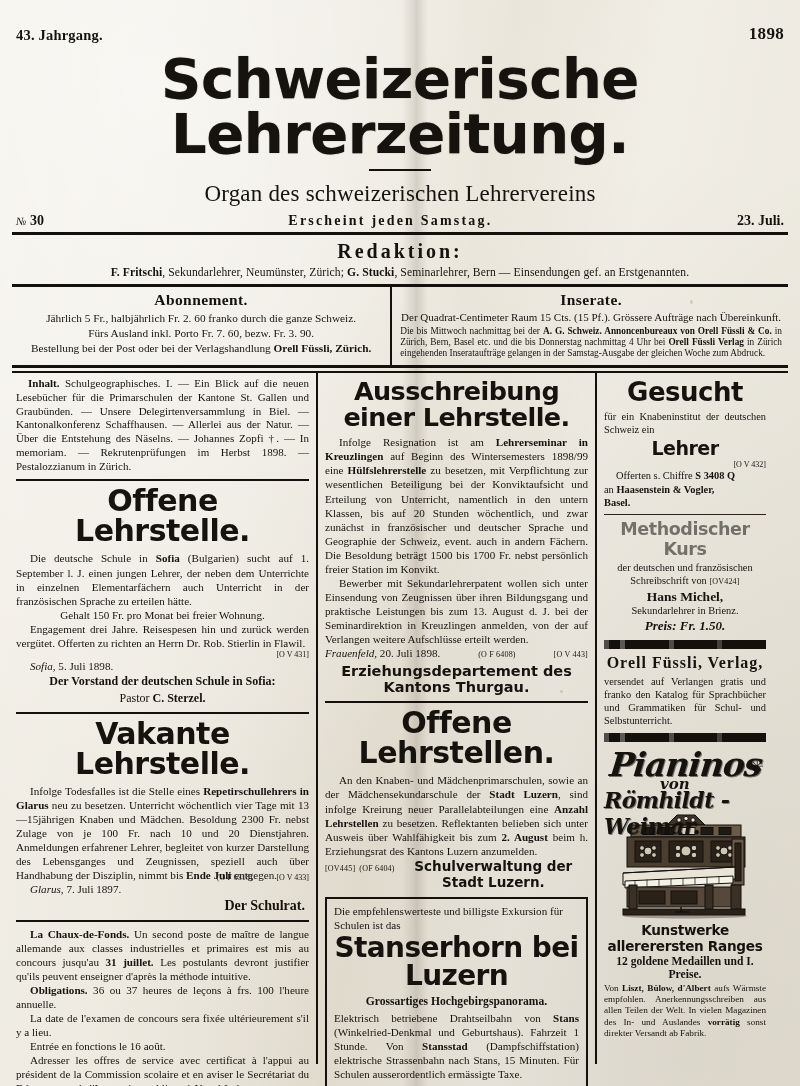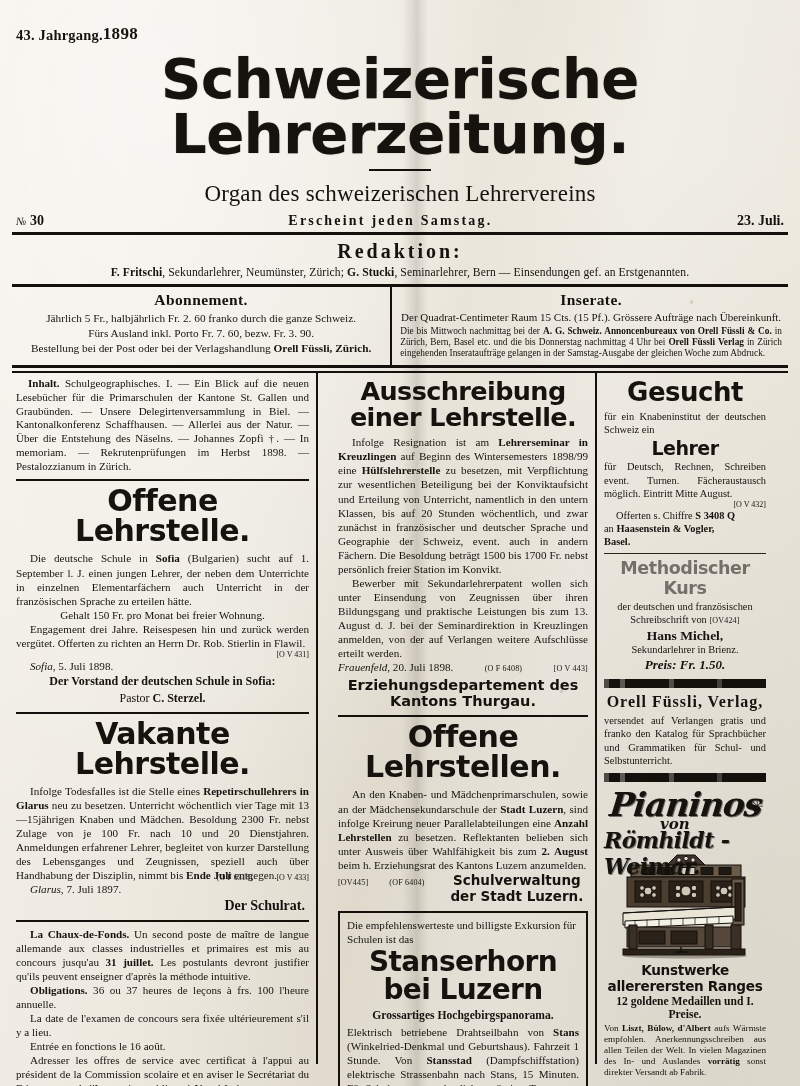--- a/index.html
+++ b/index.html
@@ -22,21 +22,21 @@
   .fold{
     position:absolute;top:0;bottom:0;left:402px;width:26px;
     background:linear-gradient(90deg, rgba(120,110,95,0) 0%, rgba(120,110,95,.16) 45%, rgba(120,110,95,.22) 55%, rgba(120,110,95,0) 100%);
     pointer-events:none;
   }
   .speck{position:absolute;background:rgba(80,70,55,.18);border-radius:50%;pointer-events:none;}
 
   .page{position:absolute;inset:0;padding:0 12px;box-sizing:border-box;}
 
   
-  .mast-top{display:flex;align-items:flex-end;
+  .mast-top{display:flex;justify-content:space-between;align-items:flex-end;
             padding:24px 4px 0 4px;font-weight:bold;}
   .jahrgang{font-size:14.5px;letter-spacing:.2px;}
   .year{font-size:17px;letter-spacing:.3px;}
 
   .title{
     text-align:center;
     font-family:"DejaVu Sans",sans-serif;
     font-weight:bold;
     font-size:55px;
     letter-spacing:-0.5px;
@@ -69,21 +69,21 @@
   .band h3{margin:1px 0 2px 0;text-align:center;font-size:15.5px;font-weight:bold;letter-spacing:.4px;}
   .band p{margin:1px 0;text-align:center;font-size:11.3px;line-height:1.25;}
   .band .sm{font-size:9.3px;line-height:1.2;text-align:justify;}
   .band .sm b{font-weight:bold;}
   .band .lead{font-size:11px;text-align:center;}
 
   
   .cols{display:flex;border-top:2px solid #14110d;margin-top:3px;height:693px;box-sizing:border-box;}
   .col{box-sizing:border-box;}
   .col1{width:306px;padding:4px 7px 0 4px;border-right:2px solid #14110d;}
-  .col2{width:279px;padding:4px 7px 0 20px;border-right:2px solid #14110d;}
+  .col2{width:279px;padding:4px 7px 0 7px;border-right:2px solid #14110d;}
   .col3{width:172px;padding:4px 3px 0 7px;}
 
   .p{font-size:11.1px;line-height:1.27;text-align:justify;margin:0;text-indent:14px;}
   .p.noind{text-indent:0;}
   .p.ctr{text-align:center;text-indent:0;}
   b{font-weight:bold;}
 
   .inhalt{font-size:11px;line-height:1.25;text-align:justify;text-indent:12px;margin:0 0 4px 0;}
 
   .sep{height:2px;background:#14110d;margin:6px 0 5px 0;}
@@ -274,21 +274,21 @@
           <span class="code">[O V 443]</span>
         </div>
         <div class="sig-lg">Erziehungsdepartement des Kantons Thurgau.</div>
       </div>
 
       <div class="sep"></div>
 
       <div>
         <div class="ad-head h-offene2">Offene Lehrstellen.</div>
         <p class="p"><span>An den Knaben- und Mädchenprimarschulen, sowie an der Mädchensekundarschule der </span><b>Stadt Luzern</b><span>, sind infolge Kreirung neuer Parallelabteilungen eine </span><b>Anzahl Lehrstellen</b><span> zu besetzen. Reflektanten belieben sich unter Ausweis über Wahlfähigkeit bis zum </span><b>2. August</b><span> beim h. Erziehungsrat des Kantons Luzern anzumelden.</span></p>
-        <div style="display:flex;align-items:baseline;gap:21px;">
+        <div style="display:flex;align-items:baseline;gap:4px;">
           <span class="code">[OV445]</span>
           <span class="code">(OF 6404)</span>
           <span style="flex:1;text-align:center;font-weight:bold;font-size:13.5px;font-family:'DejaVu Sans',sans-serif;">Schulverwaltung der Stadt Luzern.</span>
         </div>
       </div>
 
       <div class="stanser-box">
         <p class="p noind" style="text-align:left">Die empfehlenswerteste und billigste Exkursion für Schulen ist das</p>
         <div class="ad-head h-stanser">Stanserhorn bei Luzern</div>
         <div class="stanser-sub2">Grossartiges Hochgebirgspanorama.</div>
@@ -297,21 +297,20 @@
       </div>
 
     </div>
 
     <div class="col col3">
 
       <div>
         <div class="ad-head h-gesucht">Gesucht</div>
         <p class="r-p">für ein Knabeninstitut der deutschen Schweiz ein</p>
         <div class="ad-head h-lehrer">Lehrer</div>
-        <p class="r-p">für Deutsch, Rechnen, Schreiben event. Turnen. Fächeraustausch möglich. Eintritt Mitte August.</p>
         <p class="codes-right">[O V 432]</p>
         <p class="r-p ind"><span>Offerten s. Chiffre </span><b>S 3408 Q</b></p>
         <p class="r-p"><span>an </span><b>Haasenstein &amp; Vogler,</b></p>
         <p class="r-p"><b>Basel.</b></p>
       </div>
 
       <div class="sep-thin"></div>
 
       <div>
         <div class="meth-head">Methodischer Kurs</div>

